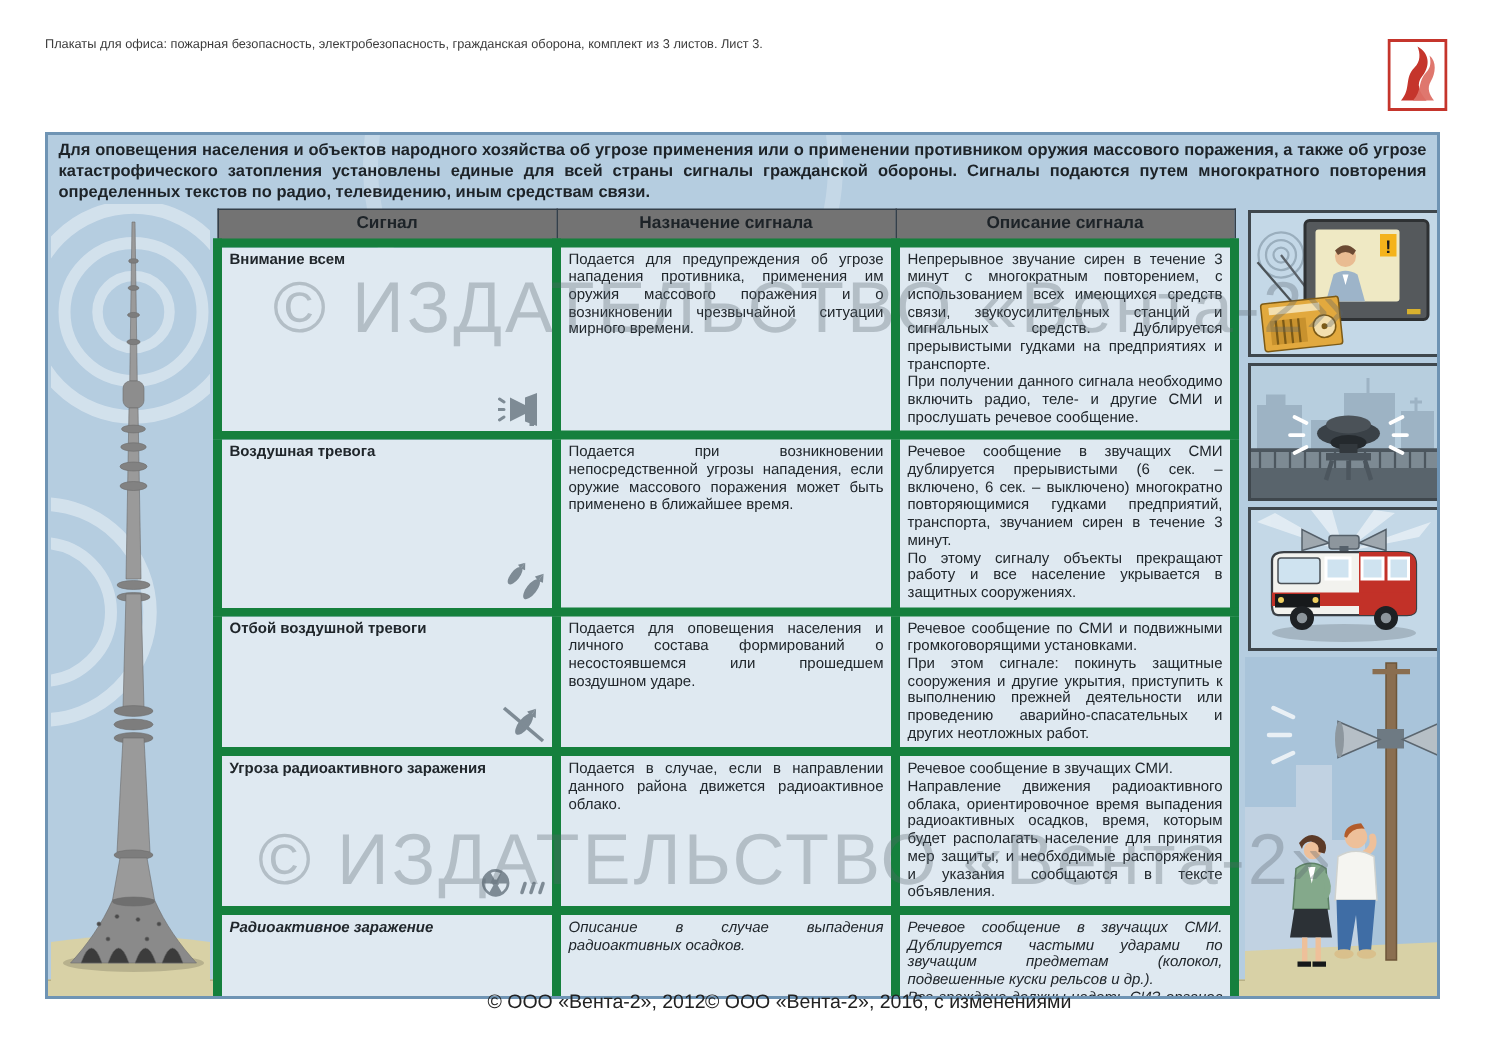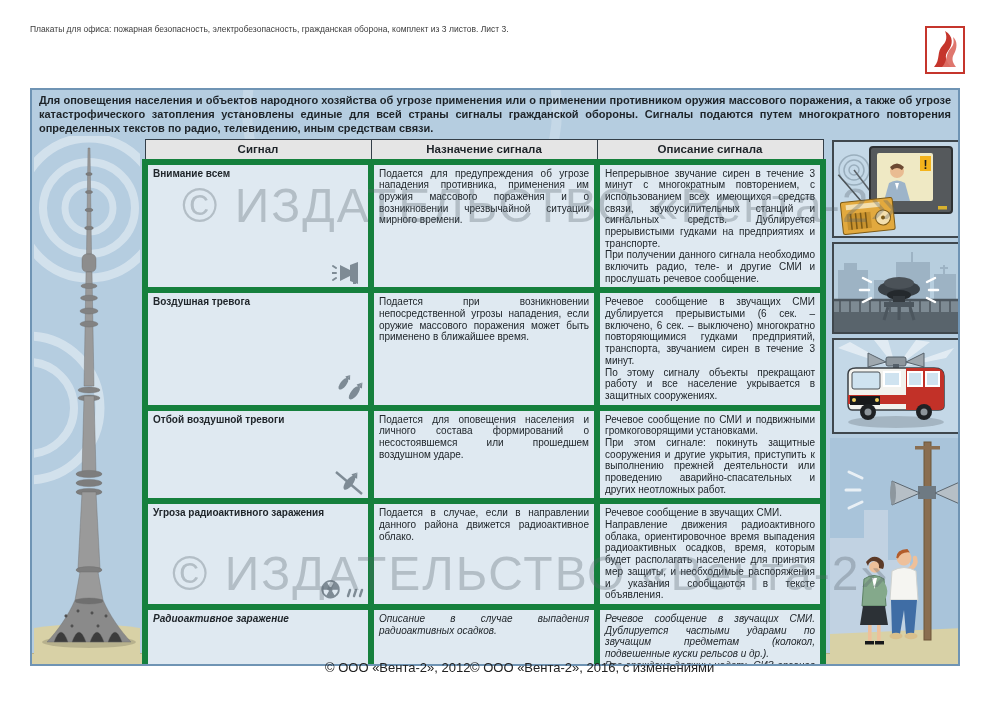--- a/index.html
+++ b/index.html
@@ -12,21 +12,21 @@
   .poster{position:absolute;left:30px;top:76px;width:930px;height:578px;
           background:#b5cde0;border:2px solid #6f94b4;box-sizing:border-box;overflow:hidden;margin-top:12px;}
   .ring{position:absolute;border-radius:50%;border:8px solid rgba(255,255,255,.22);}
   .intro{position:absolute;left:7px;right:7px;top:3px;font-size:11px;font-weight:bold;
          color:#1d2328;text-align:justify;line-height:1.28;}
   .ground-strip{position:absolute;left:0;right:0;bottom:0;height:10px;background:#d8d1a6;
                 border-top:1px solid #b9b186;}
   .tower{position:absolute;left:2px;top:46px;width:106px;height:528px;}
   table.go{position:absolute;left:110px;top:49px;width:684px;border-collapse:collapse;
            table-layout:fixed;}
-  table.go th{background:#e5e5e5;border:1px solid #343f49;font-size:11.5px;color:#1d2328;
+  table.go th{background:#737373;border:1px solid #343f49;font-size:11.5px;color:#1d2328;
               padding:3px 0;font-weight:bold;}
   table.go td{background:#dfe9f1;border:6px solid #15803d;font-size:10px;line-height:1.17;
               color:#20262b;padding:3px 5px;vertical-align:top;}
   td.sig{width:82px;font-weight:bold;font-size:10.3px;position:relative;}
   td.purp{width:206px;text-align:justify;}
   td.desc{width:388px;text-align:justify;white-space:pre-line;}
   .sigicon{position:absolute;right:4px;bottom:2px;line-height:0;}
   .glyph{font-size:24px;color:#7e8b95;line-height:1;}
   .panel{position:absolute;left:800px;width:128px;border:2px solid #3f474d;
          box-sizing:border-box;background:#c4d8e7;overflow:hidden;}

